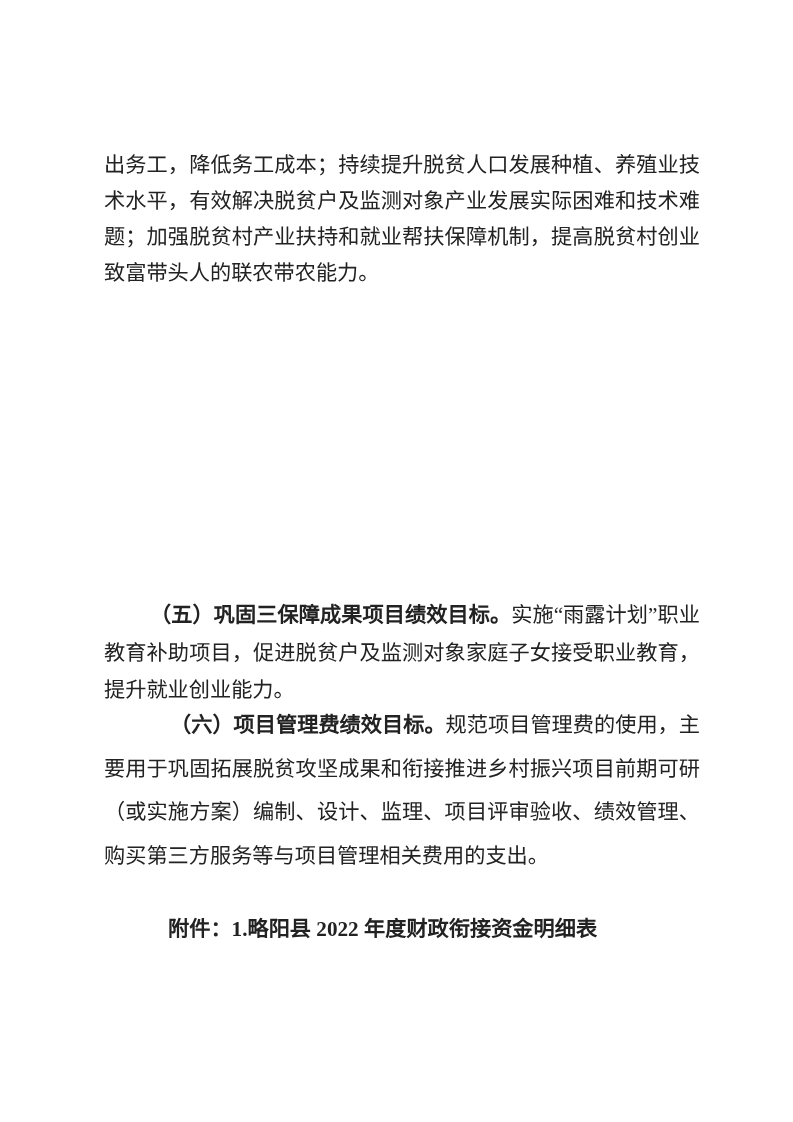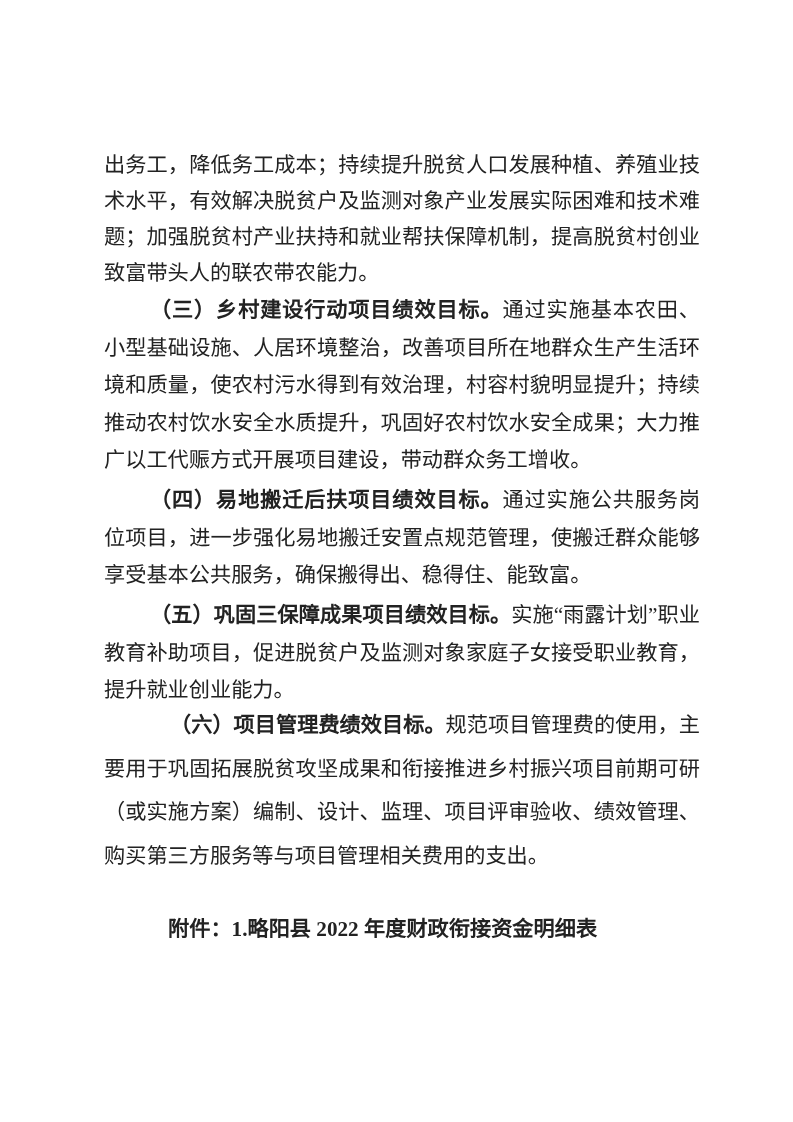--- a/index.html
+++ b/index.html
@@ -59,23 +59,21 @@
     white-space: nowrap;
   }
 </style>
 </head>
 <body>
 
 <div class="page">
 
   <p class="para p1"><span>出务工，降低务工成本；持续提升脱贫人口发展种植、养殖业技术水平，有效解决脱贫户及监测对象产业发展实际困难和技术难题；加强脱贫村产业扶持和就业帮扶保障机制，提高脱贫村创业致富带头人的联农带农能力。</span></p>
 
-  <p class="para p2"><span class="para-heading">（三）乡村建设行动项目绩效目标。</span><span>通过实施基本农田、小型基础设施、人居环境整治，改善项目所在地群众生产生活环境和质量，使农村污水得到有效治理，村容村貌明显提升；持续推动农村饮水安全水质提升，巩固好农村饮水安全成果；大力推广以工代赈方式开展项目建设，带动群众务工增收。</span></p>
 
-  <p class="para p3"><span class="para-heading">（四）易地搬迁后扶项目绩效目标。</span><span>通过实施公共服务岗位项目，进一步强化易地搬迁安置点规范管理，使搬迁群众能够享受基本公共服务，确保搬得出、稳得住、能致富。</span></p>
 
   <p class="para p4"><span class="para-heading">（五）巩固三保障成果项目绩效目标。</span><span>实施“雨露计划”职业教育补助项目，促进脱贫户及监测对象家庭子女接受职业教育，提升就业创业能力。</span></p>
 
   <p class="para p5"><span class="para-heading">（六）项目管理费绩效目标。</span><span>规范项目管理费的使用，主要用于巩固拓展脱贫攻坚成果和衔接推进乡村振兴项目前期可研（或实施方案）编制、设计、监理、项目评审验收、绩效管理、购买第三方服务等与项目管理相关费用的支出。</span></p>
 
   <div class="attachments">
     <span class="att-label">附件：</span>
     <div class="att-items">
       <div class="att-item">1.略阳县 2022 年度财政衔接资金明细表</div>
     </div>

